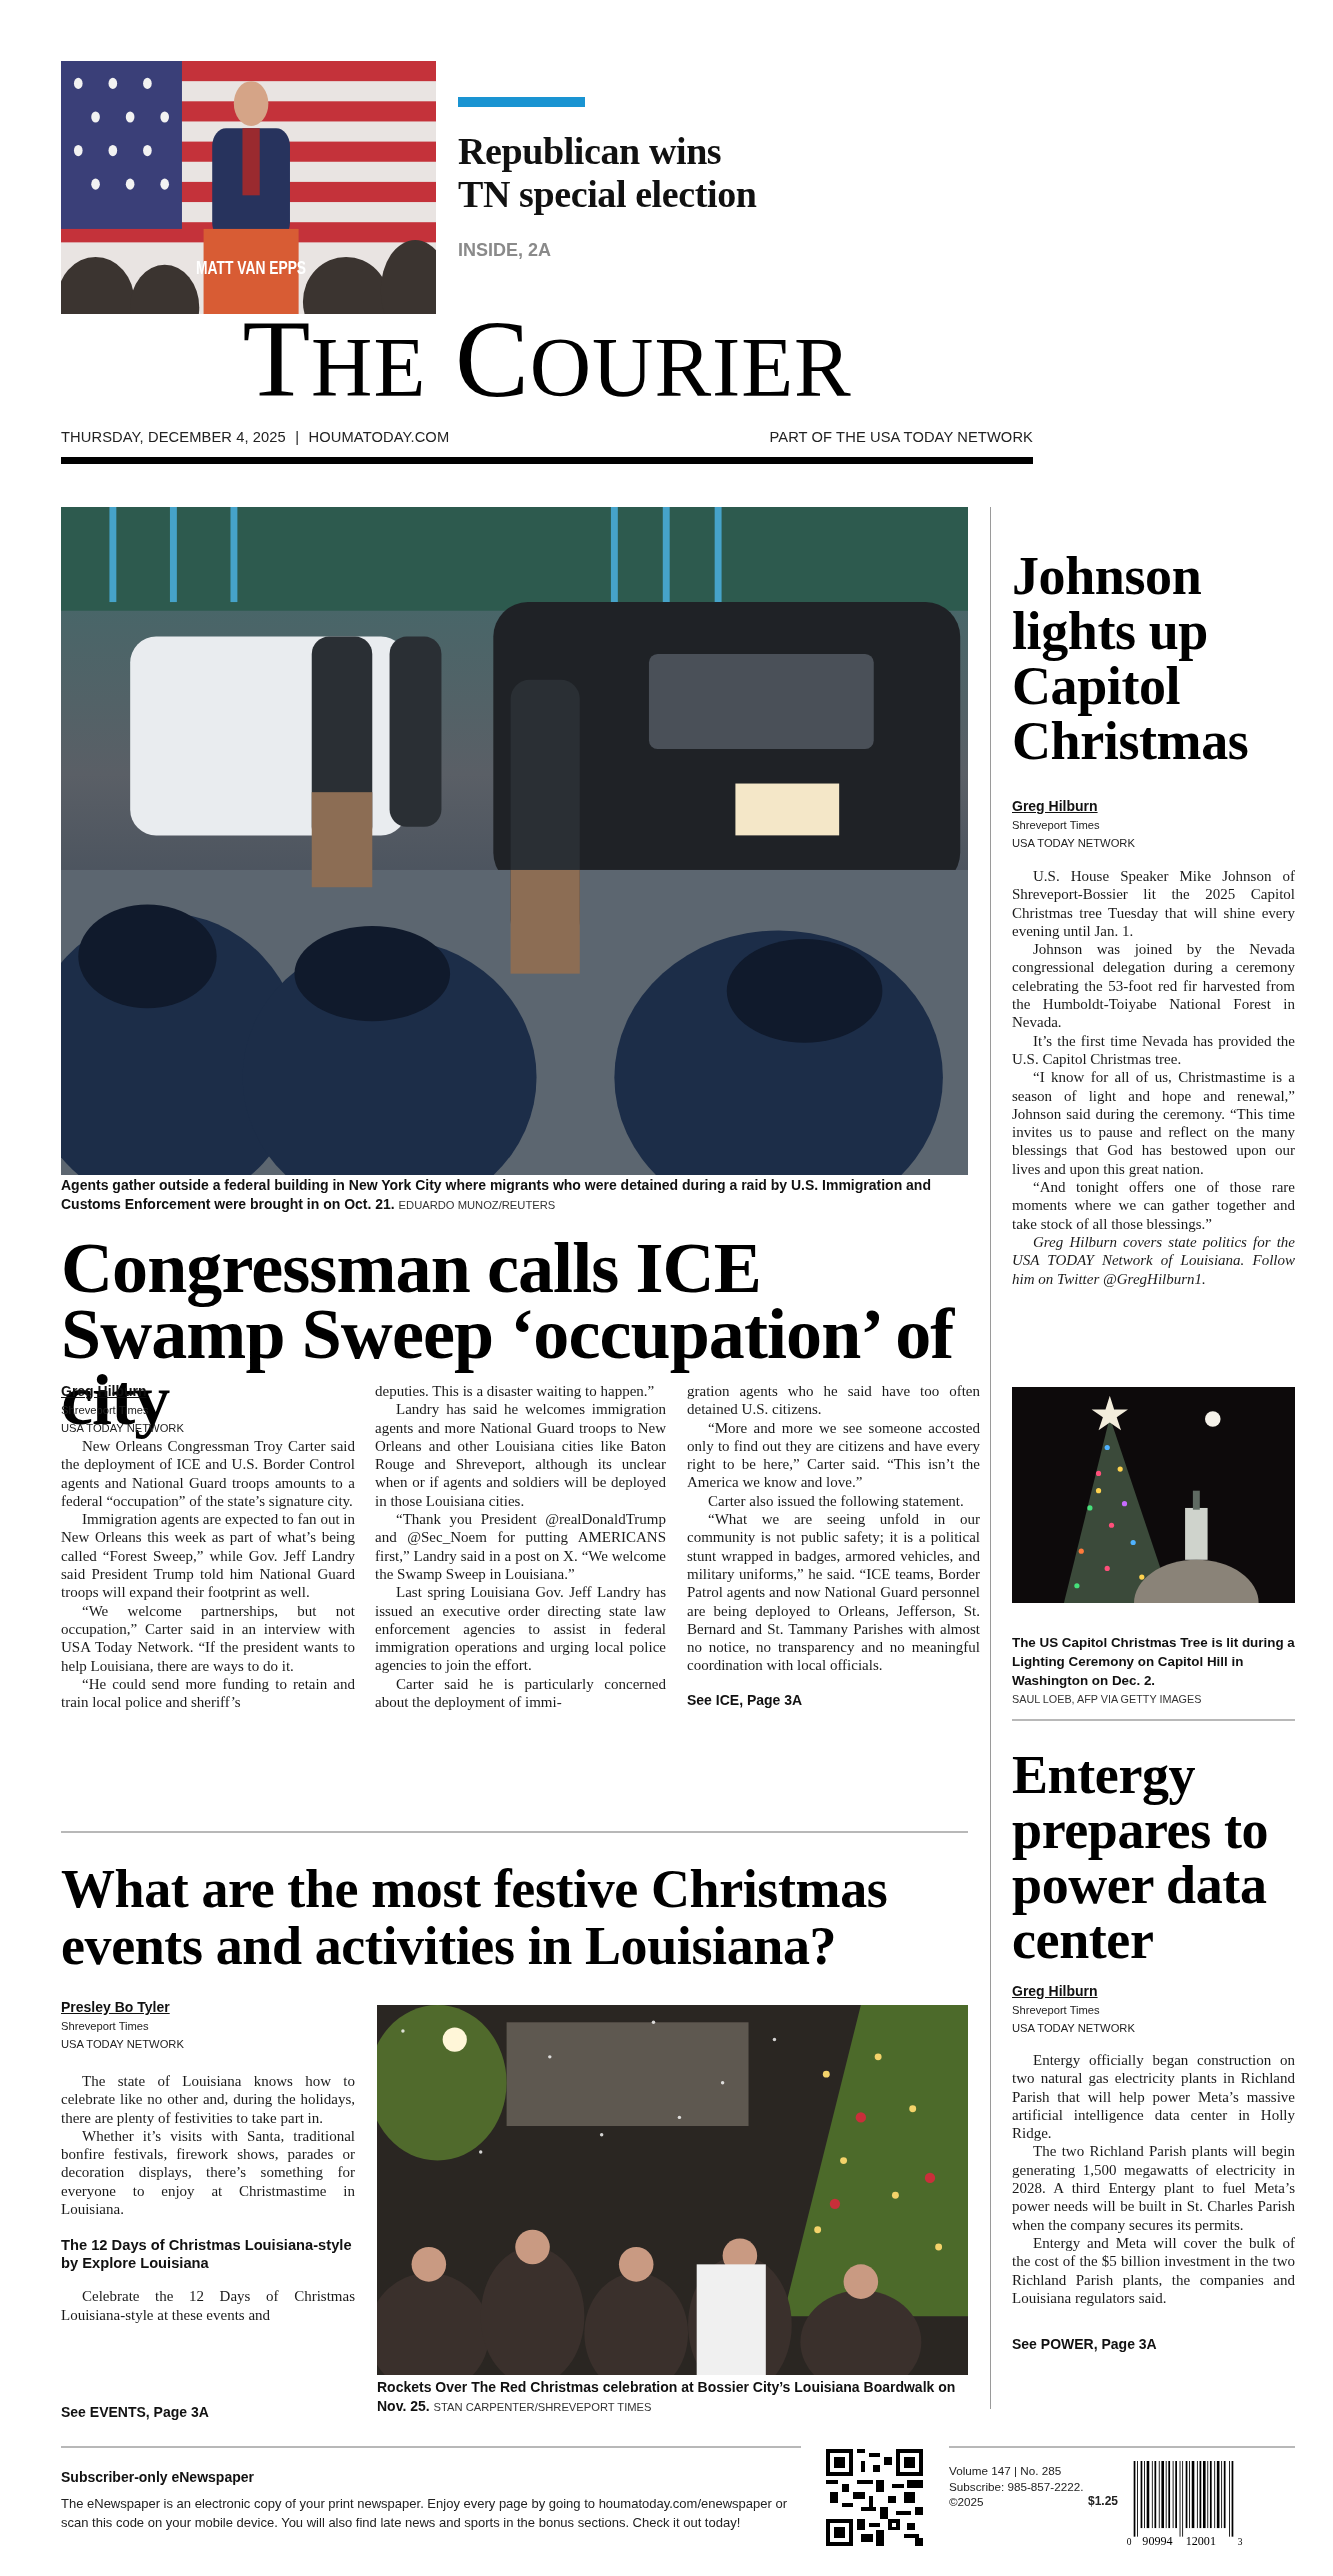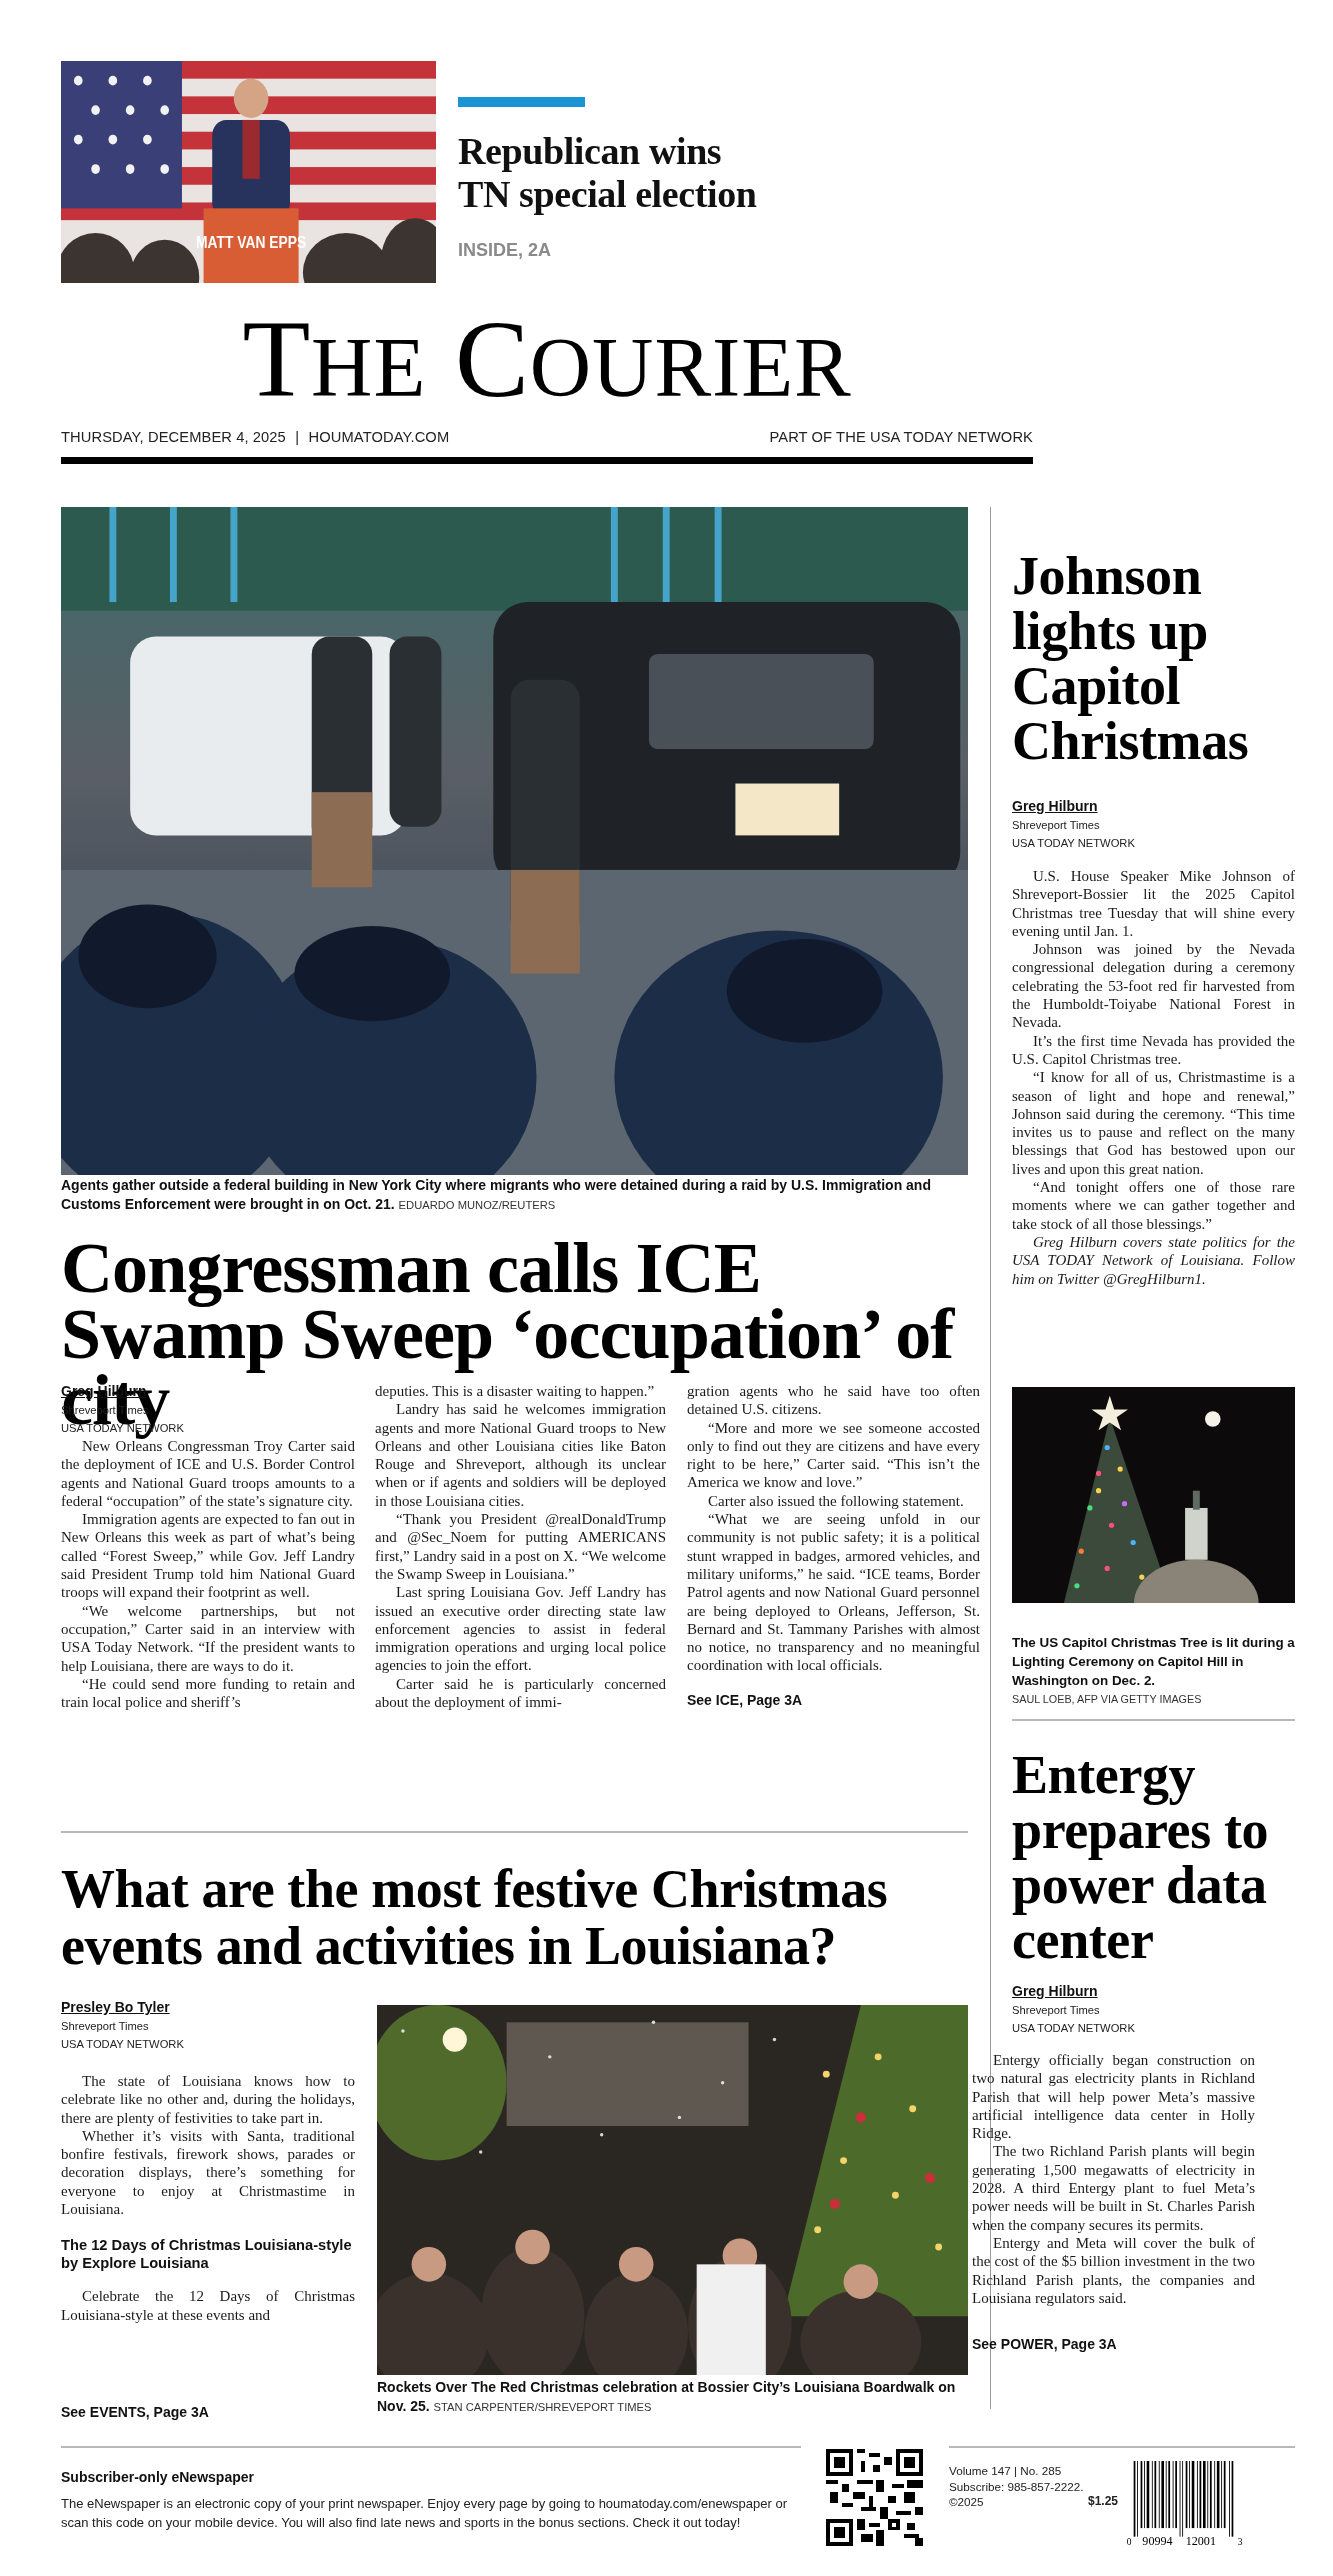--- a/index.html
+++ b/index.html
@@ -1,21 +1,21 @@
 <!DOCTYPE html>
 <html style="font-size:14px"><head>
 <meta charset="utf-8">
 <style>
   * { box-sizing: border-box; margin: 0; padding: 0; }
   html, body { width: 1333px; height: 2576px; background: #ffffff; overflow: hidden; }
   body { position: relative; font-family: "Liberation Serif", "DejaVu Serif", serif; color: #111; }
   .abs { position: absolute; }
 
   
-  .promo-photo { left: 61px; top: 61px; width: 375px; height: 222px; overflow: hidden; background: #0369a1; }
+  .promo-photo { left: 61px; top: 61px; width: 375px; height: 253px; overflow: hidden; background: #0369a1; }
   .promo-photo svg { width: 100%; height: 100%; display: block; }
   .promo-bar { left: 458px; top: 97px; width: 127px; height: 10.4px; background: #1a94d2; }
   .promo-headline { left: 458px; top: 130px; width: 484px; font-family: "Liberation Serif", serif; font-weight: bold; font-size: 38px; line-height: 43px; letter-spacing: -0.4px; color: #111; }
   .promo-inside { left: 458px; top: 240px; font-family: "Liberation Sans", sans-serif; font-weight: bold; font-size: 18px; color: #8a8a8a; }
 
   
   .masthead { left: 61px; top: 298px; width: 972px; text-align: center; font-family: "Liberation Serif", serif; font-size: 111px; line-height: 121px; color: #000; letter-spacing: 0.9px; }
   .masthead .sc { font-size: 85px; }
   .dateline { left: 61px; top: 429px; width: 972px; display: flex; justify-content: space-between; font-family: "Liberation Sans", sans-serif; font-size: 14.7px; color: #222; letter-spacing: 0.1px; }
   .thick-rule { left: 61px; top: 457px; width: 972px; height: 7px; background: #000; }
@@ -62,21 +62,21 @@
   .johnson-byline { left: 1012px; top: 797px; width: 285px; }
   .johnson-body { left: 1012px; top: 867px; width: 283px; }
   .capitol-photo { left: 1012px; top: 1387px; width: 283px; height: 216px; overflow: hidden; background: #0c0a0a; }
   .capitol-photo svg { width: 100%; height: 100%; display: block; }
   .capitol-caption { left: 1012px; top: 1605px; width: 285px; margin-top: 28px; }
   .capitol-caption .caption-text { font-size: 13.4px; line-height: 18px; }
   .capitol-caption .credit { display: block; font-size: 10.8px; }
   .right-rule { left: 1012px; top: 1719px; width: 283px; }
   .entergy-head { left: 1012px; top: 1748px; width: 294px; }
   .entergy-byline { left: 1012px; top: 1982px; width: 285px; }
-  .entergy-body { left: 972px; top: 2051px; width: 283px; }
+  .entergy-body { left: 1012px; top: 2051px; width: 283px; }
 
   
   .footer-rule-left { left: 61px; top: 2446px; width: 740px; }
   .footer-rule-right { left: 949px; top: 2446px; width: 346px; }
   .footer-title { left: 61px; top: 2469px; font-family: "Liberation Sans", sans-serif; font-weight: bold; font-size: 14px; }
   .footer-body { left: 61px; top: 2494px; width: 744px; font-family: "Liberation Sans", sans-serif; font-size: 13px; line-height: 19px; color: #222; }
   .qr { left: 826px; top: 2449px; width: 97px; height: 97px; }
   .qr svg { width: 100%; height: 100%; display: block; }
   .footer-meta { left: 949px; top: 2463px; width: 169px; font-family: "Liberation Sans", sans-serif; font-size: 11.7px; line-height: 15.6px; color: #222; }
   .footer-meta .row { display: flex; justify-content: space-between; }

